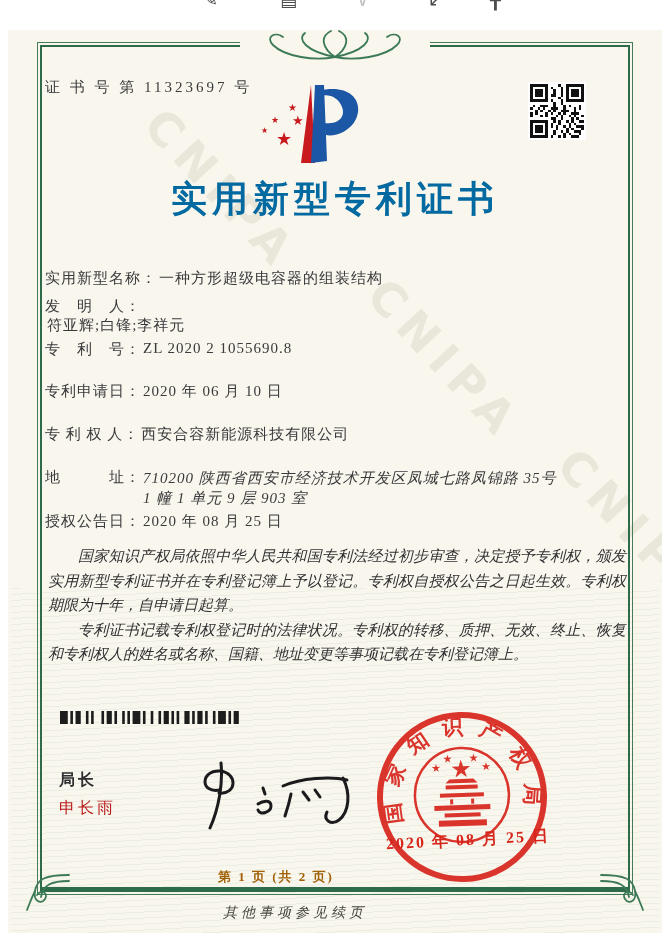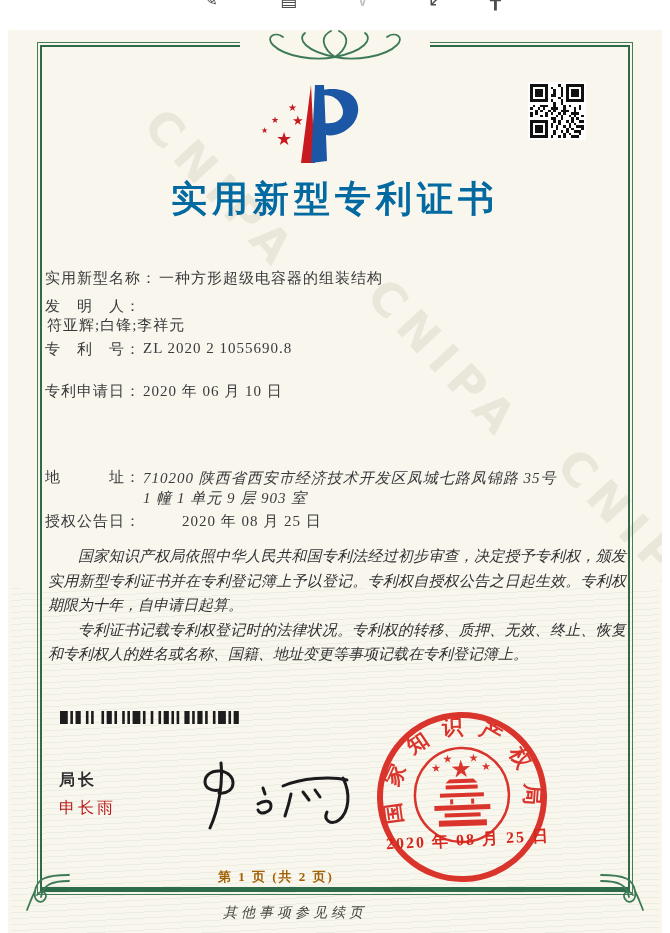--- a/index.html
+++ b/index.html
@@ -43,21 +43,21 @@
   .field .lab { white-space:pre; flex:none; }
   .field .val { margin-left:2px; }
   .f-name    { top:239px; }
   .f-inv     { top:267px;flex-direction:column; }
   .f-pno     { top:310px; }
   .f-fdate   { top:352px; }
   .f-patee   { top:395px; }
   .f-addr    { top:438px; }
   .f-addr .val { width:420px; line-height:20px;font-style:italic; }
   .f-grant   { top:482px; width:580px; display:block; }
-  .f-grant .grp { display:inline-flex;gap:39px; }
+  .f-grant .grp { display:inline-flex; }
   .f-grant .g2 { position:absolute; left:263px; top:0; }
 
   .paras { position:absolute; left:40px; top:514px; width:578px; font-size:15px; line-height:24.5px;
     color:#303032; font-style:italic; text-align:justify; }
   .paras p { text-indent:2em; }
 
   .barcode { position:absolute; left:52px; top:680px; width:184px; height:13px; }
   .barcode svg { width:100%; height:100%; fill:#1c1c1c; }
 
   .signer-title { position:absolute; left:51px; top:740px; font-size:16px; font-weight:bold; letter-spacing:3px; color:#2d2d2f; }
@@ -117,20 +117,21 @@
       <svg width="46" height="42" viewBox="0 0 46 42">
         <g fill="none" stroke="#3c7a57" stroke-width="1.8" stroke-linecap="round">
           <path d="M44,5 C20,5 12,9 10,21 C8,31 16,35 20,29 C24,23 16,19 12,25"></path>
           <path d="M44,11 C26,11 18,15 16,27"></path>
           <path d="M10,21 C6,29 4,35 2,40"></path>
         </g>
       </svg>
     </div>
   </div>
 
+  <div class="certno">证 书 号 第 11323697 号</div>
 
   <div class="logo">
     <svg width="112" height="80" viewBox="0 0 112 80">
       <polygon points="53,0 43,78 57,78" fill="#c8191f"></polygon>
       <polygon points="57,0 53,78 69,76 66,0" fill="#1c57a5"></polygon>
       <path d="M60,6 C92,-2 106,16 98,34 C92,47 76,52 68,50 L66,38 C80,40 88,32 84,22 C80,11 68,8 61,12 Z" fill="#1c57a5"></path>
     </svg>
     <span class="star" style="left:30px;top:18px;font-size:10px;">★</span>
     <span class="star" style="left:13px;top:31px;font-size:9px;">★</span>
     <span class="star" style="left:34px;top:29px;font-size:13px;">★</span>
@@ -262,20 +263,24 @@
     <span class="val">符亚辉;白锋;李祥元</span>
   </div>
   <div class="field f-pno">
     <span class="lab">专　利　号：</span>
     <span class="val">ZL 2020 2 1055690.8</span>
   </div>
   <div class="field f-fdate">
     <span class="lab">专利申请日：</span>
     <span class="val">2020 年 06 月 10 日</span>
   </div>
+  <div class="field f-patee">
+    <span class="lab">专 利 权 人：</span>
+    <span class="val">西安合容新能源科技有限公司</span>
+  </div>
   <div class="field f-addr">
     <span class="lab">地　　　址：</span>
     <span class="val">710200 陕西省西安市经济技术开发区凤城七路凤锦路 35号 1 幢 1 单元 9 层 903 室</span>
   </div>
   <div class="field f-grant">
     <span class="grp">
       <span class="lab">授权公告日：</span>
       <span class="val">2020 年 08 月 25 日</span>
     </span>
   </div>

